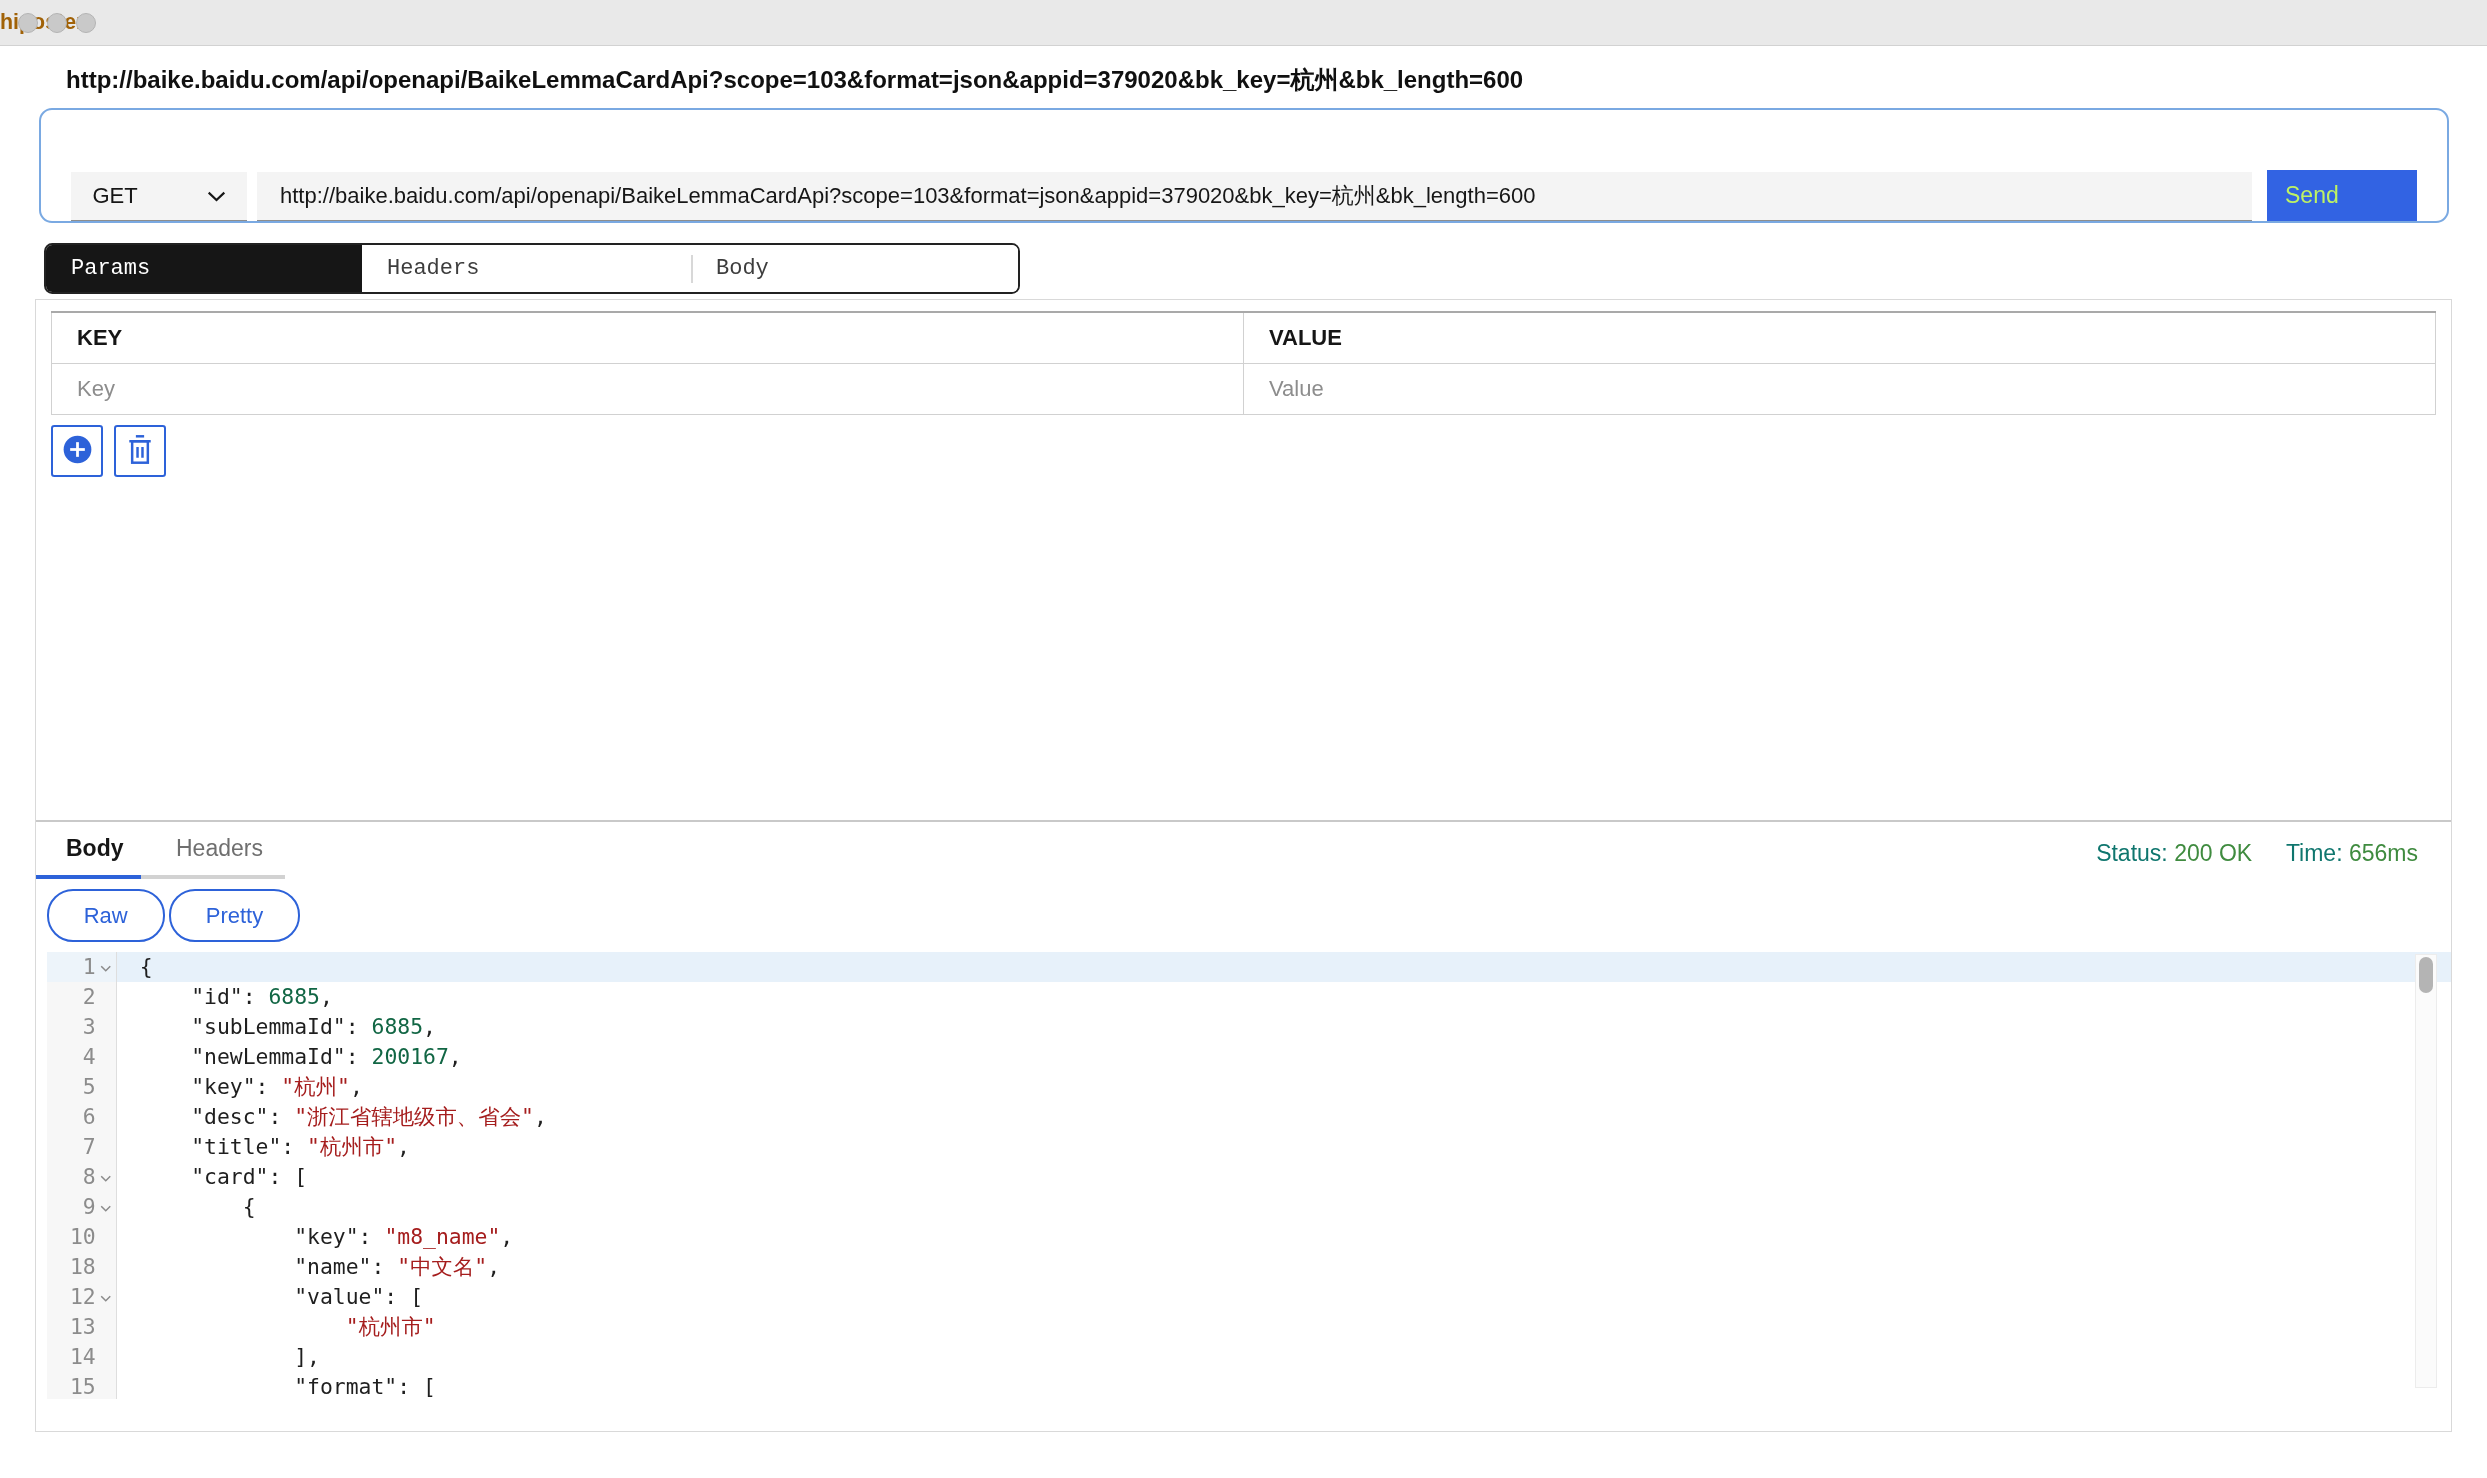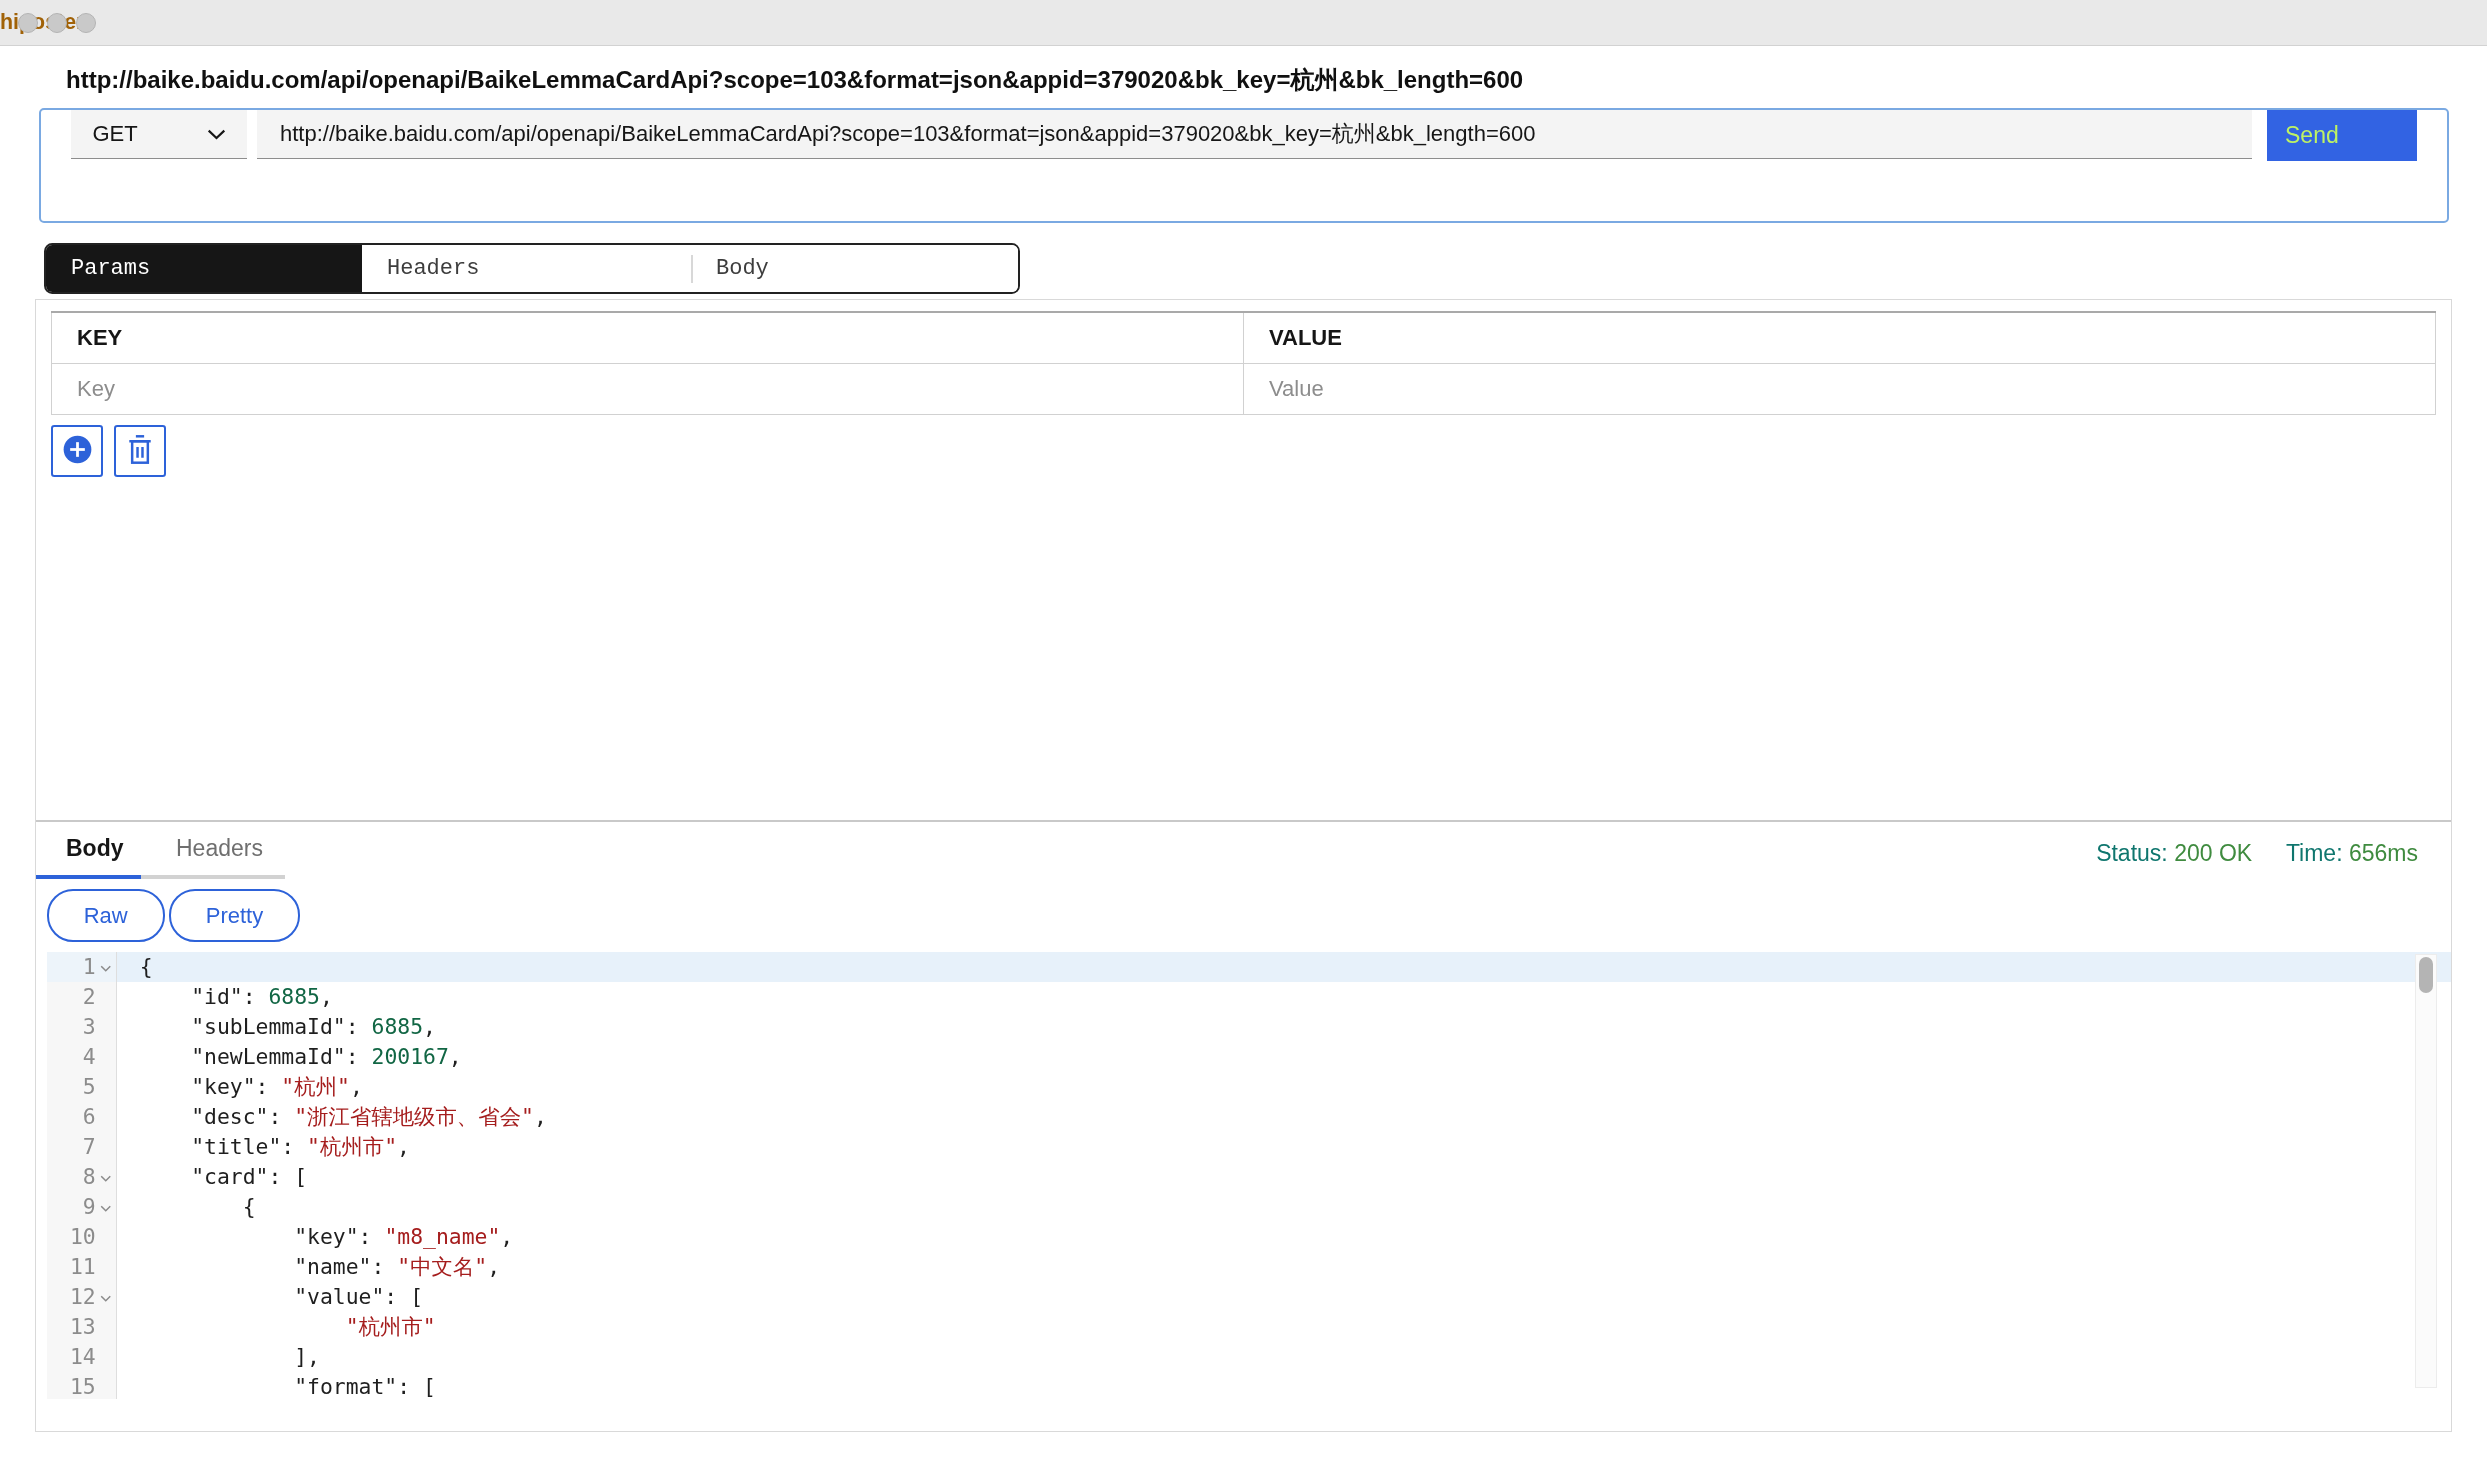--- a/index.html
+++ b/index.html
@@ -14,22 +14,22 @@
   .titlebar { height:46px; background:#e9e9e9; border-bottom:1.6px solid #d2d2d2; position:relative; }
   .lights { position:absolute; left:18px; top:13px; display:flex; gap:9px; }
   .light { width:20px; height:20px; border-radius:50%; background:#c9c9c9; border:0.8px solid #b4b4b4; }
   .win-title { text-align:left; line-height:44px; font-weight:bold; color:#a16207; font-size:21.4px; }
 
   
   .url-label { margin:18px 49px 0 66px; font-weight:bold; font-size:24px; color:#101010;
                white-space:nowrap; overflow:hidden; }
 
   
-  .request-bar { margin:11.5px 38px 0 39px; height:115px; border:2.5px solid #7aa9e2; border-radius:5px;
-                 display:flex; align-items:flex-start; padding:0 30px; background:#fff; }
+  .request-bar { margin:11.5px 38px 0 39px; height:115px; border:2.5px solid #7aa9e2; border-radius:13px;
+                 display:flex; align-items:flex-end; padding:0 30px; background:#fff; }
   .method-select { width:176px; height:49px; background:#f4f4f4; border-bottom:1.6px solid #8d8d8d;
                    display:flex; align-items:center; justify-content:space-between;
                    padding:0 21.4px; font-size:22px; color:#161616; margin-right:10px; cursor:pointer; flex:none; }
   .url-input { flex:1; height:49px; background:#f4f4f4; border:none; border-bottom:1.6px solid #8d8d8d;
                font-size:22px; color:#161616; padding:0 23px; margin-right:15px; outline:none;
                font-family:"Liberation Sans", sans-serif; }
   .send-btn { width:150px; height:51px; background:#3263e3; color:#bef264; border:none; flex:none;
               font-size:23px; text-align:left; padding-left:18px; cursor:pointer;
               font-family:"Liberation Sans", sans-serif; }
 
@@ -204,21 +204,21 @@
         <div class="code-line"><span class="gutter"><span class="gutter-num">5</span><span class="gutter-fold"></span></span><span class="code-text"><span>    "key": </span><span class="tok-str">"杭州"</span><span>,</span></span></div>
         <div class="code-line"><span class="gutter"><span class="gutter-num">6</span><span class="gutter-fold"></span></span><span class="code-text"><span>    "desc": </span><span class="tok-str">"浙江省辖地级市、省会"</span><span>,</span></span></div>
         <div class="code-line"><span class="gutter"><span class="gutter-num">7</span><span class="gutter-fold"></span></span><span class="code-text"><span>    "title": </span><span class="tok-str">"杭州市"</span><span>,</span></span></div>
         <div class="code-line"><span class="gutter"><span class="gutter-num">8</span><span class="gutter-fold"><svg width="11.5" height="7.4" viewBox="0 0 14 9">
                 <polyline points="1.5,1.5 7,7 12.5,1.5" fill="none" stroke="#8a8a8a" stroke-width="1.8"></polyline>
               </svg></span></span><span class="code-text"><span>    "card": [</span></span></div>
         <div class="code-line"><span class="gutter"><span class="gutter-num">9</span><span class="gutter-fold"><svg width="11.5" height="7.4" viewBox="0 0 14 9">
                 <polyline points="1.5,1.5 7,7 12.5,1.5" fill="none" stroke="#8a8a8a" stroke-width="1.8"></polyline>
               </svg></span></span><span class="code-text"><span>        {</span></span></div>
         <div class="code-line"><span class="gutter"><span class="gutter-num">10</span><span class="gutter-fold"></span></span><span class="code-text"><span>            "key": </span><span class="tok-str">"m8_name"</span><span>,</span></span></div>
-        <div class="code-line"><span class="gutter"><span class="gutter-num">11</span><span class="gutter-fold"></span></span><span class="code-text"><span>            "name": </span><span class="tok-str">"中文名"</span><span>,</span></span></div>
+        <div class="code-line"><span class="gutter"><span class="gutter-num">18</span><span class="gutter-fold"></span></span><span class="code-text"><span>            "name": </span><span class="tok-str">"中文名"</span><span>,</span></span></div>
         <div class="code-line"><span class="gutter"><span class="gutter-num">12</span><span class="gutter-fold"><svg width="11.5" height="7.4" viewBox="0 0 14 9">
                 <polyline points="1.5,1.5 7,7 12.5,1.5" fill="none" stroke="#8a8a8a" stroke-width="1.8"></polyline>
               </svg></span></span><span class="code-text"><span>            "value": [</span></span></div>
         <div class="code-line"><span class="gutter"><span class="gutter-num">13</span><span class="gutter-fold"></span></span><span class="code-text"><span>                </span><span class="tok-str">"杭州市"</span></span></div>
         <div class="code-line"><span class="gutter"><span class="gutter-num">14</span><span class="gutter-fold"></span></span><span class="code-text"><span>            ],</span></span></div>
         <div class="code-line"><span class="gutter"><span class="gutter-num">15</span><span class="gutter-fold"></span></span><span class="code-text"><span>            "format": [</span></span></div>
         <div class="code-scrollbar">
         <div class="code-thumb"></div>
       </div>
     </div>

